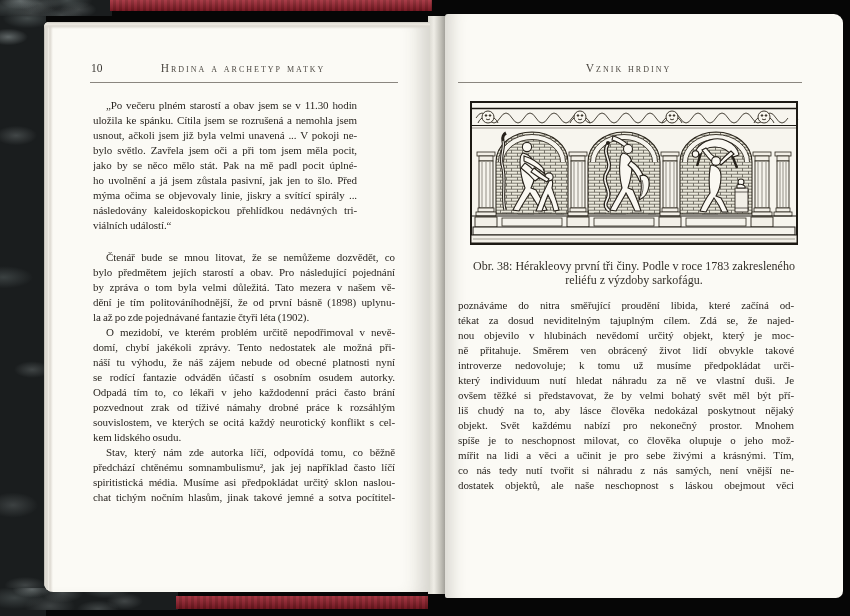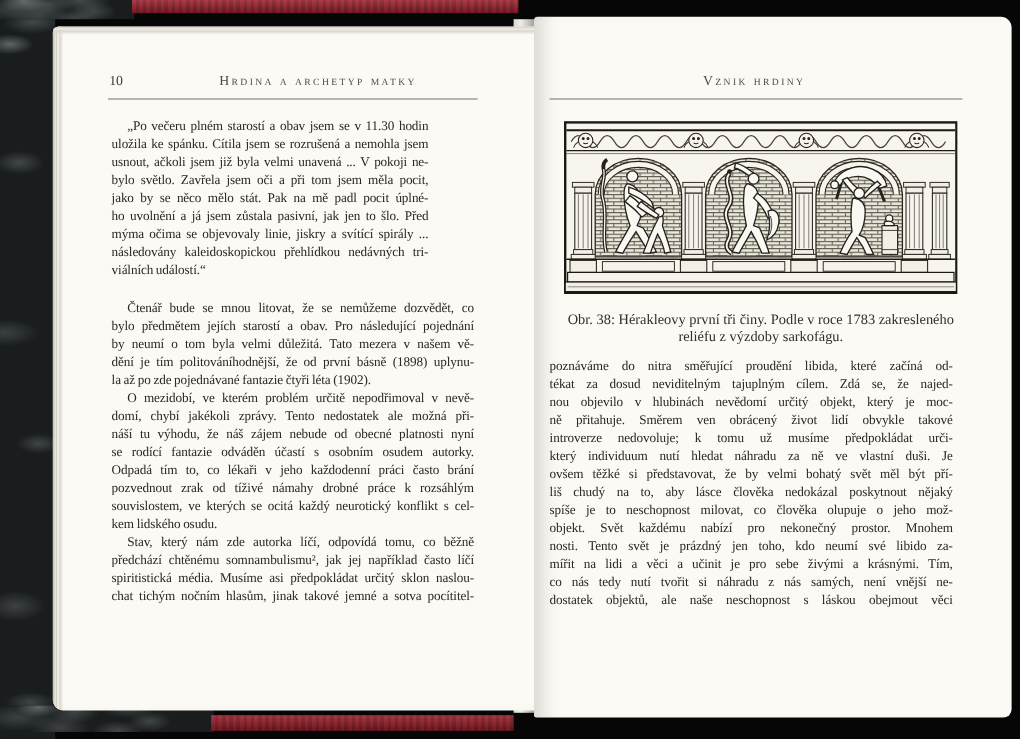--- a/index.html
+++ b/index.html
@@ -42,21 +42,20 @@
   }
   .gutter{
     position:absolute;left:428px;top:16px;width:17px;height:578px;
     background:linear-gradient(90deg,#d8d6ce 0%,#efede6 35%,#c6c4bc 72%,#a3a19a 100%);
   }
   .page{position:absolute;background:var(--page-white);overflow:hidden;}
   .page-left{
     left:44px;top:22px;width:386px;height:570px;
     border-radius:5px 2px 3px 9px;
     box-shadow:inset -22px 0 18px -12px rgba(70,64,52,0.20);
-    padding-left:44px;
   }
   .page-left::before{ 
     content:"";position:absolute;left:0;top:0;bottom:0;width:9px;
     background:linear-gradient(90deg,#b7b5ad 0px,#ece9e1 2px,#cfccc4 3px,#f4f1ea 4px,#ddd9d1 6px,rgba(221,217,209,0) 9px);
   }
   .page-left::after{
     content:"";position:absolute;left:0;top:0;right:0;height:7px;
     background:linear-gradient(180deg,#c9c6be 0px,#efece4 2px,#dcd8d0 4px,rgba(220,216,208,0) 7px);
   }
   .page-right{
@@ -126,21 +125,21 @@
           <div class="tline">bylo světlo. Zavřela jsem oči a při tom jsem měla pocit,</div>
           <div class="tline">jako by se něco mělo stát. Pak na mě padl pocit úplné-</div>
           <div class="tline">ho uvolnění a já jsem zůstala pasivní, jak jen to šlo. Před</div>
           <div class="tline">mýma očima se objevovaly linie, jiskry a svítící spirály ...</div>
           <div class="tline">následovány kaleidoskopickou přehlídkou nedávných tri-</div>
           <div class="tline lastline">viálních událostí.“</div>
         </div>
         <div class="para indent">
           <div class="tline">Čtenář bude se mnou litovat, že se nemůžeme dozvědět, co</div>
           <div class="tline">bylo předmětem jejích starostí a obav. Pro následující pojednání</div>
-          <div class="tline">by neumí o tom byla velmi důležitá. Tato mezera v našem vě-</div>
+          <div class="tline">by zpráva o tom byla velmi důležitá. Tato mezera v našem vě-</div>
           <div class="tline">dění je tím politováníhodnější, že od první básně (1898) uplynu-</div>
           <div class="tline lastline">la až po zde pojednávané fantazie čtyři léta (1902).</div>
         </div>
         <div class="para indent">
           <div class="tline">O mezidobí, ve kterém problém určitě nepodřimoval v nevě-</div>
           <div class="tline">domí, chybí jakékoli zprávy. Tento nedostatek ale možná při-</div>
           <div class="tline">náší tu výhodu, že náš zájem nebude od obecné platnosti nyní</div>
           <div class="tline">se rodící fantazie odváděn účastí s osobním osudem autorky.</div>
           <div class="tline">Odpadá tím to, co lékaři v jeho každodenní práci často brání</div>
           <div class="tline">pozvednout zrak od tíživé námahy drobné práce k rozsáhlým</div>
@@ -328,22 +327,21 @@
     <div class="body-text">
         <div class="para">
           <div class="tline">poznáváme do nitra směřující proudění libida, které začíná od-</div>
           <div class="tline">tékat za dosud neviditelným tajuplným cílem. Zdá se, že najed-</div>
           <div class="tline">nou objevilo v hlubinách nevědomí určitý objekt, který je moc-</div>
           <div class="tline">ně přitahuje. Směrem ven obrácený život lidí obvykle takové</div>
           <div class="tline">introverze nedovoluje; k tomu už musíme předpokládat urči-</div>
           <div class="tline">který individuum nutí hledat náhradu za ně ve vlastní duši. Je</div>
           <div class="tline">ovšem těžké si představovat, že by velmi bohatý svět měl být pří-</div>
           <div class="tline">liš chudý na to, aby lásce člověka nedokázal poskytnout nějaký</div>
+          <div class="tline">objekt. Svět každému nabízí pro nekonečný prostor. Mnohem</div>
           <div class="tline">spíše je to neschopnost milovat, co člověka olupuje o jeho mož-</div>
-          <div class="tline">objekt. Svět každému nabízí pro nekonečný prostor. Mnohem</div>
-          <div class="tline">nosti. Tento svět je prázdný jen toho, kdo neumí své libido za-</div>
           <div class="tline">mířit na lidi a věci a učinit je pro sebe živými a krásnými. Tím,</div>
           <div class="tline">co nás tedy nutí tvořit si náhradu z nás samých, není vnější ne-</div>
           <div class="tline">dostatek objektů, ale naše neschopnost s láskou obejmout věci</div>
         </div>
       </div>
   </div>
 </div>
 
 </body></html>

